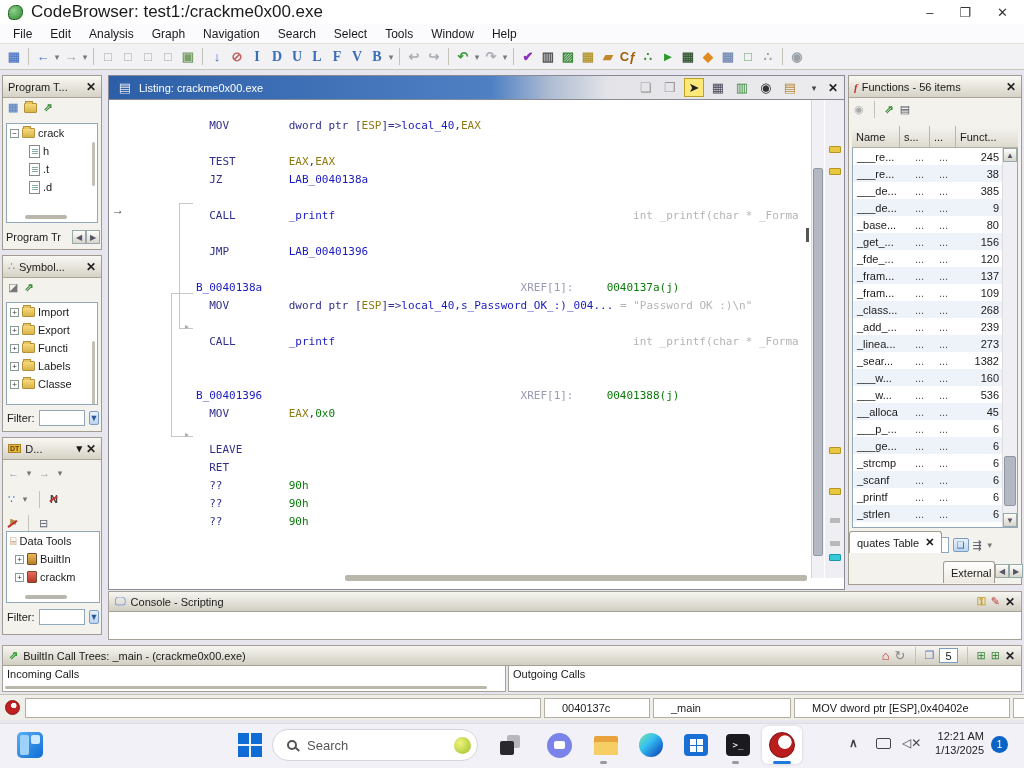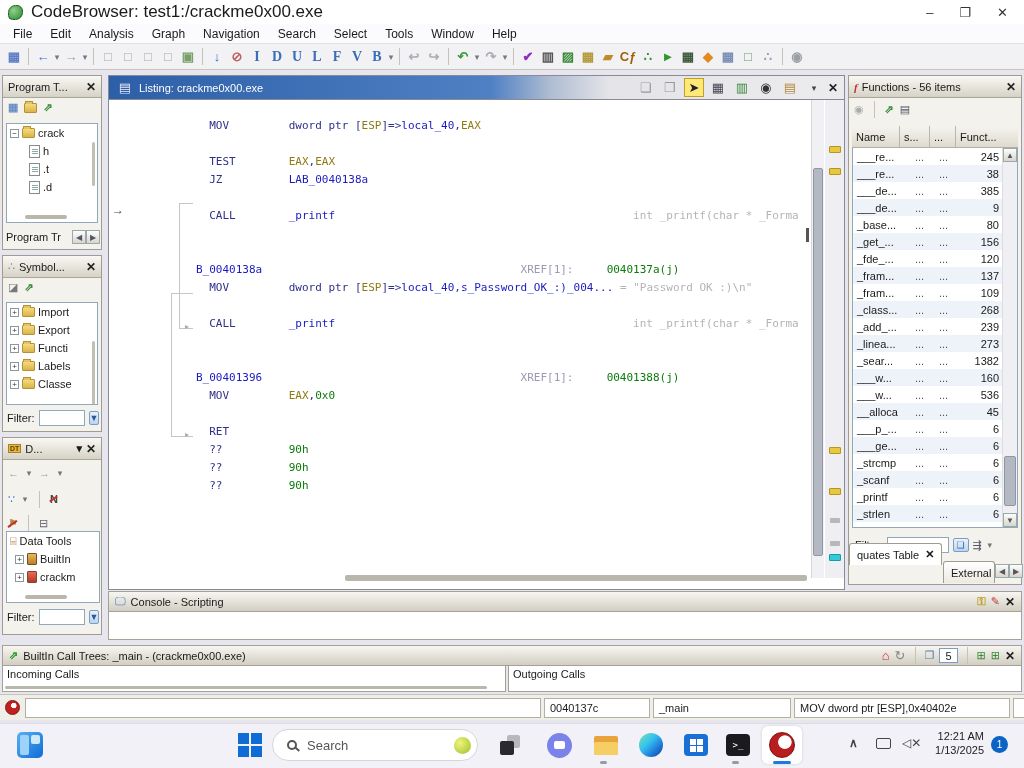--- a/index.html
+++ b/index.html
@@ -57,21 +57,21 @@
   .fnhead>div{border-right:1px solid #b9b6aa;display:flex;align-items:center;padding:0 4px;overflow:hidden;white-space:nowrap}
   .fnrow{display:flex;height:17px;align-items:center;font-size:11px;white-space:nowrap}
   .fnrow.alt{background:#eef2f9}
   .fnrow .n{width:62px;padding-left:4px;overflow:hidden}
   .fnrow .d1{width:24px;color:#555}.fnrow .d2{width:24px;color:#555}
   .fnrow .s{flex:1;text-align:right;padding-right:18px}
   .tab{position:absolute;height:22px;background:linear-gradient(#fff,#ece9e0);border:1px solid #a09d90;border-bottom:none;border-radius:3px 3px 0 0;display:flex;align-items:center;gap:6px;padding:0 7px;font-size:11px}
   .sbarrow{position:absolute;width:14px;height:14px;background:linear-gradient(#fdfdfb,#d8d5cb);border:1px solid #9aa;font-size:8px;color:#556;display:flex;align-items:center;justify-content:center}
   
   .bhead{display:flex;align-items:center;gap:5px;padding:0 6px;background:linear-gradient(180deg,#f7f6f1,#d2cec2);border:1px solid #a5a295;height:21px}
-  .sfield{position:absolute;background:#fff;border:1px solid #b3b0a3;height:20px;display:flex;align-items:center;padding:0 5px;font-size:11px;overflow:hidden;white-space:nowrap}
+  .sfield{position:absolute;background:#fff;border:1px solid #b3b0a3;height:20px;display:flex;align-items:center;padding:0 17px;font-size:11px;overflow:hidden;white-space:nowrap}
   
   .taskbar{left:0;top:723px;width:1024px;height:45px;background:#f2f1f7;border-top:1px solid #dddce3}
   .tbicon{position:absolute;top:731px;width:28px;height:28px;display:flex;align-items:center;justify-content:center}
   .searchpill{position:absolute;left:272px;top:729px;width:206px;height:32px;background:#fff;border:1px solid #d6d5dc;border-radius:16px;display:flex;align-items:center;gap:10px;padding:0 6px 0 14px;color:#555;font-size:13px}
   .mag{width:10px;height:10px;border:2px solid #555;border-radius:50%;position:relative;flex:none}
   .mag::after{content:'';position:absolute;width:6px;height:2px;background:#555;right:-5px;bottom:-2px;transform:rotate(40deg)}
   .tennis{width:17px;height:17px;border-radius:50%;background:radial-gradient(circle at 35% 35%,#eef47a,#9fbe2c);margin-left:auto}
   .winlogo{display:grid;grid-template-columns:11px 11px;grid-template-rows:11px 11px;gap:2px}
   .winlogo i{background:#0f6cd6}
   .runbar{position:absolute;top:761px;height:3px;border-radius:2px}
@@ -311,30 +311,32 @@
   </div>
   <div class="abs code">
     <div id="code-lines" style="position:absolute;left:0;top:17px;width:702px;padding-left:87px">
         <div class="cline"><span class="sg-m">  MOV</span><span class="sg-p">         </span><span class="sg-m">dword ptr [</span><span class="sg-r">ESP</span><span class="sg-m">]=&gt;</span><span class="sg-l">local_40</span><span class="sg-m">,</span><span class="sg-r">EAX</span></div>
         <div class="cline">&nbsp;</div>
         <div class="cline"><span class="sg-m">  TEST</span><span class="sg-p">        </span><span class="sg-r">EAX</span><span class="sg-m">,</span><span class="sg-r">EAX</span></div>
         <div class="cline"><span class="sg-m">  JZ</span><span class="sg-p">          </span><span class="sg-l">LAB_0040138a</span></div>
         <div class="cline">&nbsp;</div>
         <div class="cline"><span class="sg-m">  CALL</span><span class="sg-p">        </span><span class="sg-l">_printf</span><span class="sg-p">                                             </span><span class="sg-g">int _printf(char * _Forma</span></div>
         <div class="cline">&nbsp;</div>
+        <div class="cline"><span class="sg-m">  JMP</span><span class="sg-p">         </span><span class="sg-l">LAB_00401396</span></div>
         <div class="cline">&nbsp;</div>
         <div class="cline"><span class="sg-l">B_0040138a</span><span class="sg-p">                                       </span><span class="sg-x">XREF[1]:</span><span class="sg-p">     </span><span class="sg-a">0040137a(j)</span></div>
         <div class="cline"><span class="sg-m">  MOV</span><span class="sg-p">         </span><span class="sg-m">dword ptr [</span><span class="sg-r">ESP</span><span class="sg-m">]=&gt;</span><span class="sg-l">local_40</span><span class="sg-m">,</span><span class="sg-l">s_Password_OK_:)_004...</span><span class="sg-p"> </span><span class="sg-g">= "Password OK :)\n"</span></div>
         <div class="cline">&nbsp;</div>
         <div class="cline"><span class="sg-m">  CALL</span><span class="sg-p">        </span><span class="sg-l">_printf</span><span class="sg-p">                                             </span><span class="sg-g">int _printf(char * _Forma</span></div>
         <div class="cline">&nbsp;</div>
         <div class="cline">&nbsp;</div>
         <div class="cline"><span class="sg-l">B_00401396</span><span class="sg-p">                                       </span><span class="sg-x">XREF[1]:</span><span class="sg-p">     </span><span class="sg-a">00401388(j)</span></div>
         <div class="cline"><span class="sg-m">  MOV</span><span class="sg-p">         </span><span class="sg-r">EAX</span><span class="sg-m">,</span><span class="sg-c">0x0</span></div>
         <div class="cline">&nbsp;</div>
+        <div class="cline"><span class="sg-m">  LEAVE</span></div>
         <div class="cline"><span class="sg-m">  RET</span></div>
         <div class="cline"><span class="sg-m">  ??</span><span class="sg-p">          </span><span class="sg-c">90h</span></div>
         <div class="cline"><span class="sg-m">  ??</span><span class="sg-p">          </span><span class="sg-c">90h</span></div>
         <div class="cline"><span class="sg-m">  ??</span><span class="sg-p">          </span><span class="sg-c">90h</span></div>
       </div>
 
     <div class="flowline" style="left:70px;top:103px;width:14px;height:126px"></div>
     <div class="flowline" style="left:62px;top:193px;width:22px;height:144px"></div>
     <span style="position:absolute;left:76px;top:222px;color:#aaa;font-size:8px">▸</span>
     <span style="position:absolute;left:76px;top:330px;color:#aaa;font-size:8px">▸</span>
@@ -518,21 +520,21 @@
         <div style="position:absolute;left:1px;top:308px;width:12px;height:50px;background:#b3b8c2;border:1px solid #8f96a4;border-radius:2px"></div>
       </div>
     </div>
     <div class="filterrow abs" style="left:2px;top:456px;width:170px">
       <span>Filter:</span>
       <input style="width: 62px;">
       <span class="fbtn" style="color:#2a5a9a">❏</span>
       <span style="color:#556">⇶</span>
       <span class="ticon sm">▾</span>
     </div>
-    <div class="tab" style="left:0px;top:467px;background:#fff;z-index:2">
+    <div class="tab" style="left:0px;top:455px;background:#fff;z-index:2">
       <span>quates Table</span>
       <span style="font-weight:bold">✕</span>
     </div>
     <div class="tab" style="left:94px;top:485px;z-index:1;width:52px;overflow:hidden">
       <span>External</span>
     </div>
     <span class="sbarrow" style="left:146px;top:488px">◀</span>
     <span class="sbarrow" style="left:160px;top:488px">▶</span>
   </div>
 

